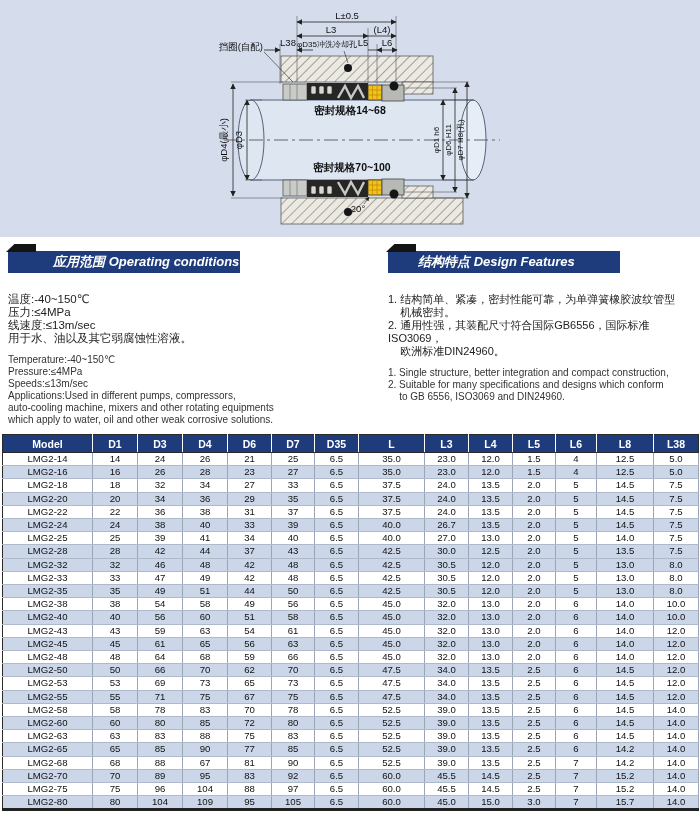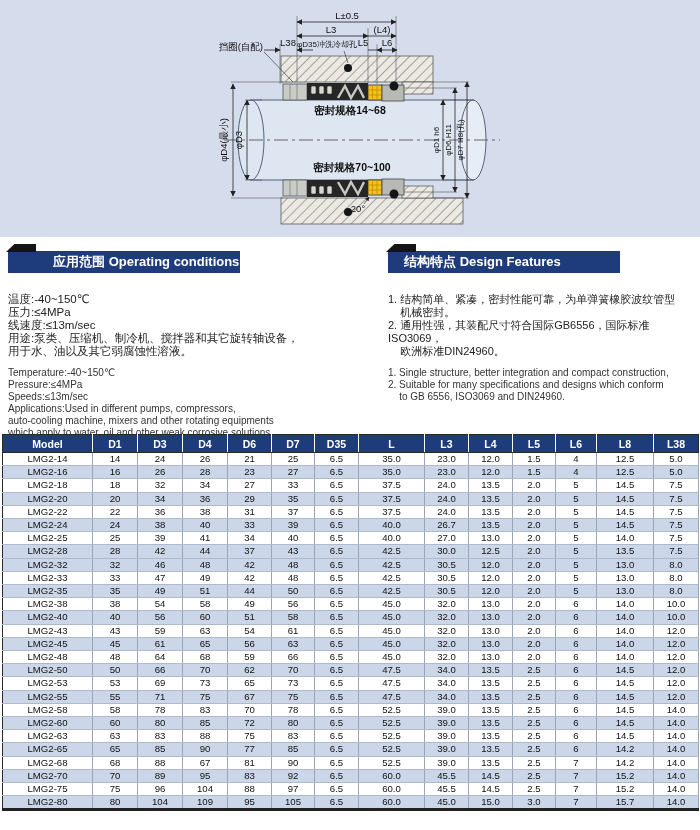--- a/index.html
+++ b/index.html
@@ -16,22 +16,22 @@
   .seal-txt { font-size:10.5px; font-weight:bold; fill:#111; font-family:"Liberation Sans","DejaVu Sans",sans-serif; }
   
   .mid { position:absolute; top:237px; left:0; width:700px; height:197px; background:#fff; }
   .col { position:absolute; top:14px; }
   .col-left  { left:8px;  width:366px; }
   .col-right { left:388px; width:308px; }
   .sec-bar {
     position:relative; background:#1e3c7b; color:#fff; height:22px; line-height:22px;
     font-weight:bold; font-size:13px; width:232px;
   }
-  .sec-bar .bar-text { padding-left:45px; }
-  .sec-bar.right-bar .bar-text { padding-left:16px;border-radius:8px; }
+  .sec-bar .bar-text { padding-left:45px;font-style:italic; }
+  .sec-bar.right-bar .bar-text { padding-left:30px;border-radius:8px; }
   .fold {
     position:absolute; top:-7px; left:-2px; width:30px; height:8px; background:#141414;
     clip-path:polygon(0 100%, 28% 0, 100% 0, 100% 100%);
   }
   .zh-lines { margin-top:20px; font-size:11.5px; line-height:13px; color:#222; white-space:pre-wrap; }
   .en-lines { margin-top:9px;  font-size:10px;   line-height:12px; color:#333; white-space:pre-wrap; }
   .col-right .zh-lines { font-size:11px; }
   .txt-line { white-space:pre-wrap; }
   
   .spec-table {
@@ -171,21 +171,21 @@
     <text class="dim-txt" x="358" y="212" text-anchor="middle">20°</text>
   </svg>
 </div>
 
 <div class="mid">
   <div class="col col-left">
     <div class="sec-bar">
       <div class="fold"></div>
       <div class="bar-text"><span>应用范围</span> <span>Operating conditions</span></div>
     </div>
-    <div class="zh-lines"><div class="txt-line">温度:-40~150℃</div><div class="txt-line">压力:≤4MPa</div><div class="txt-line">线速度:≤13m/sec</div><div class="txt-line">用途:泵类、压缩机、制冷机、搅拌器和其它旋转轴设备，</div><div class="txt-line">用于水、油以及其它弱腐蚀性溶液。</div></div>
+    <div class="zh-lines"><div class="txt-line">温度:-40~150℃</div><div class="txt-line">压力:≤4MPa</div><div class="txt-line">线速度:≤13m/sec</div><div class="txt-line">用于水、油以及其它弱腐蚀性溶液。</div></div>
     <div class="en-lines"><div class="txt-line">Temperature:-40~150℃</div><div class="txt-line">Pressure:≤4MPa</div><div class="txt-line">Speeds:≤13m/sec</div><div class="txt-line">Applications:Used in different pumps, compressors,</div><div class="txt-line">auto-cooling machine, mixers and other rotating equipments</div><div class="txt-line">which apply to water, oil and other weak corrosive solutions.</div></div>
   </div>
 
   <div class="col col-right">
     <div class="sec-bar right-bar">
       <div class="fold"></div>
       <div class="bar-text"><span>结构特点</span> <span>Design Features</span></div>
     </div>
     <div class="zh-lines"><div class="txt-line">1. 结构简单、紧凑，密封性能可靠，为单弹簧橡胶波纹管型</div><div class="txt-line">    机械密封。</div><div class="txt-line">2. 通用性强，其装配尺寸符合国际GB6556，国际标准ISO3069，</div><div class="txt-line">    欧洲标准DIN24960。</div></div>
     <div class="en-lines"><div class="txt-line">1. Single structure, better integration and compact construction,</div><div class="txt-line">2. Suitable for many specifications and designs which conform</div><div class="txt-line">    to GB 6556, ISO3069 and DIN24960.</div></div>

